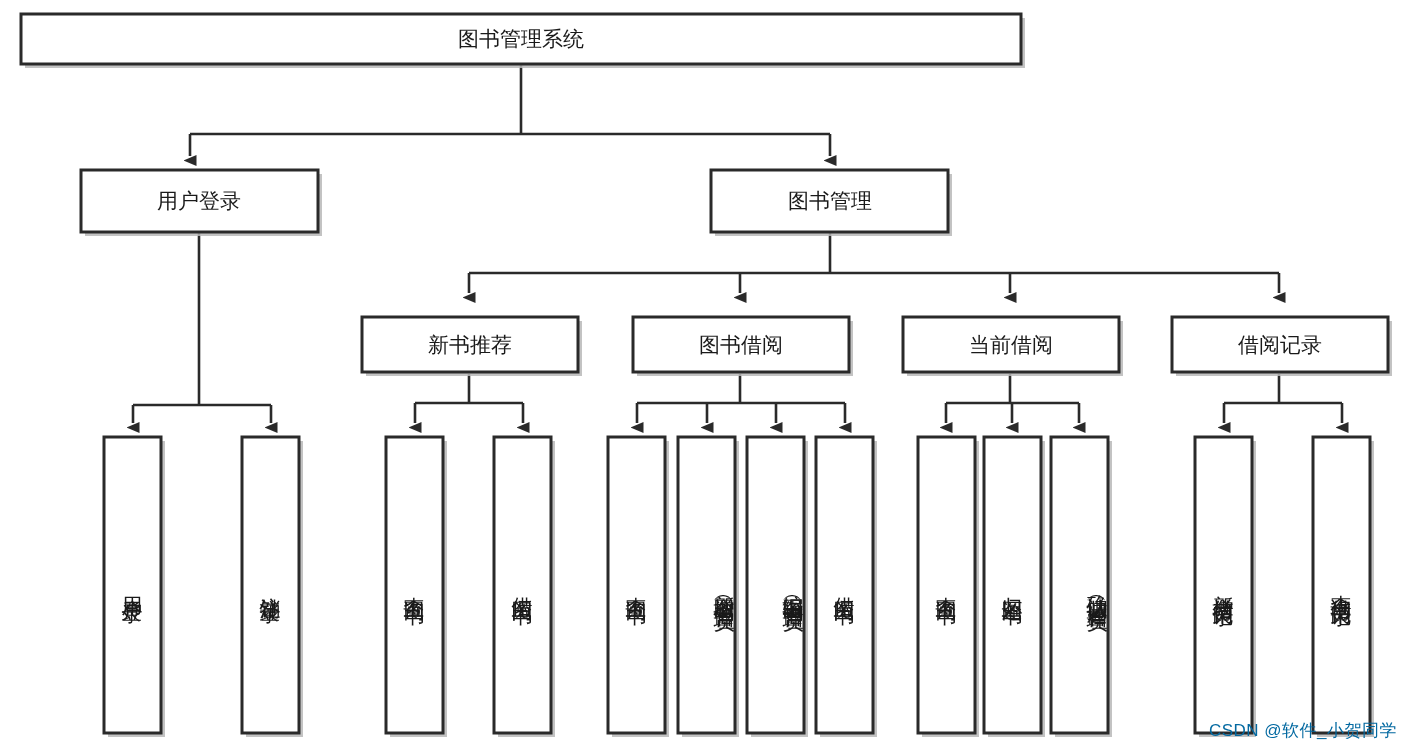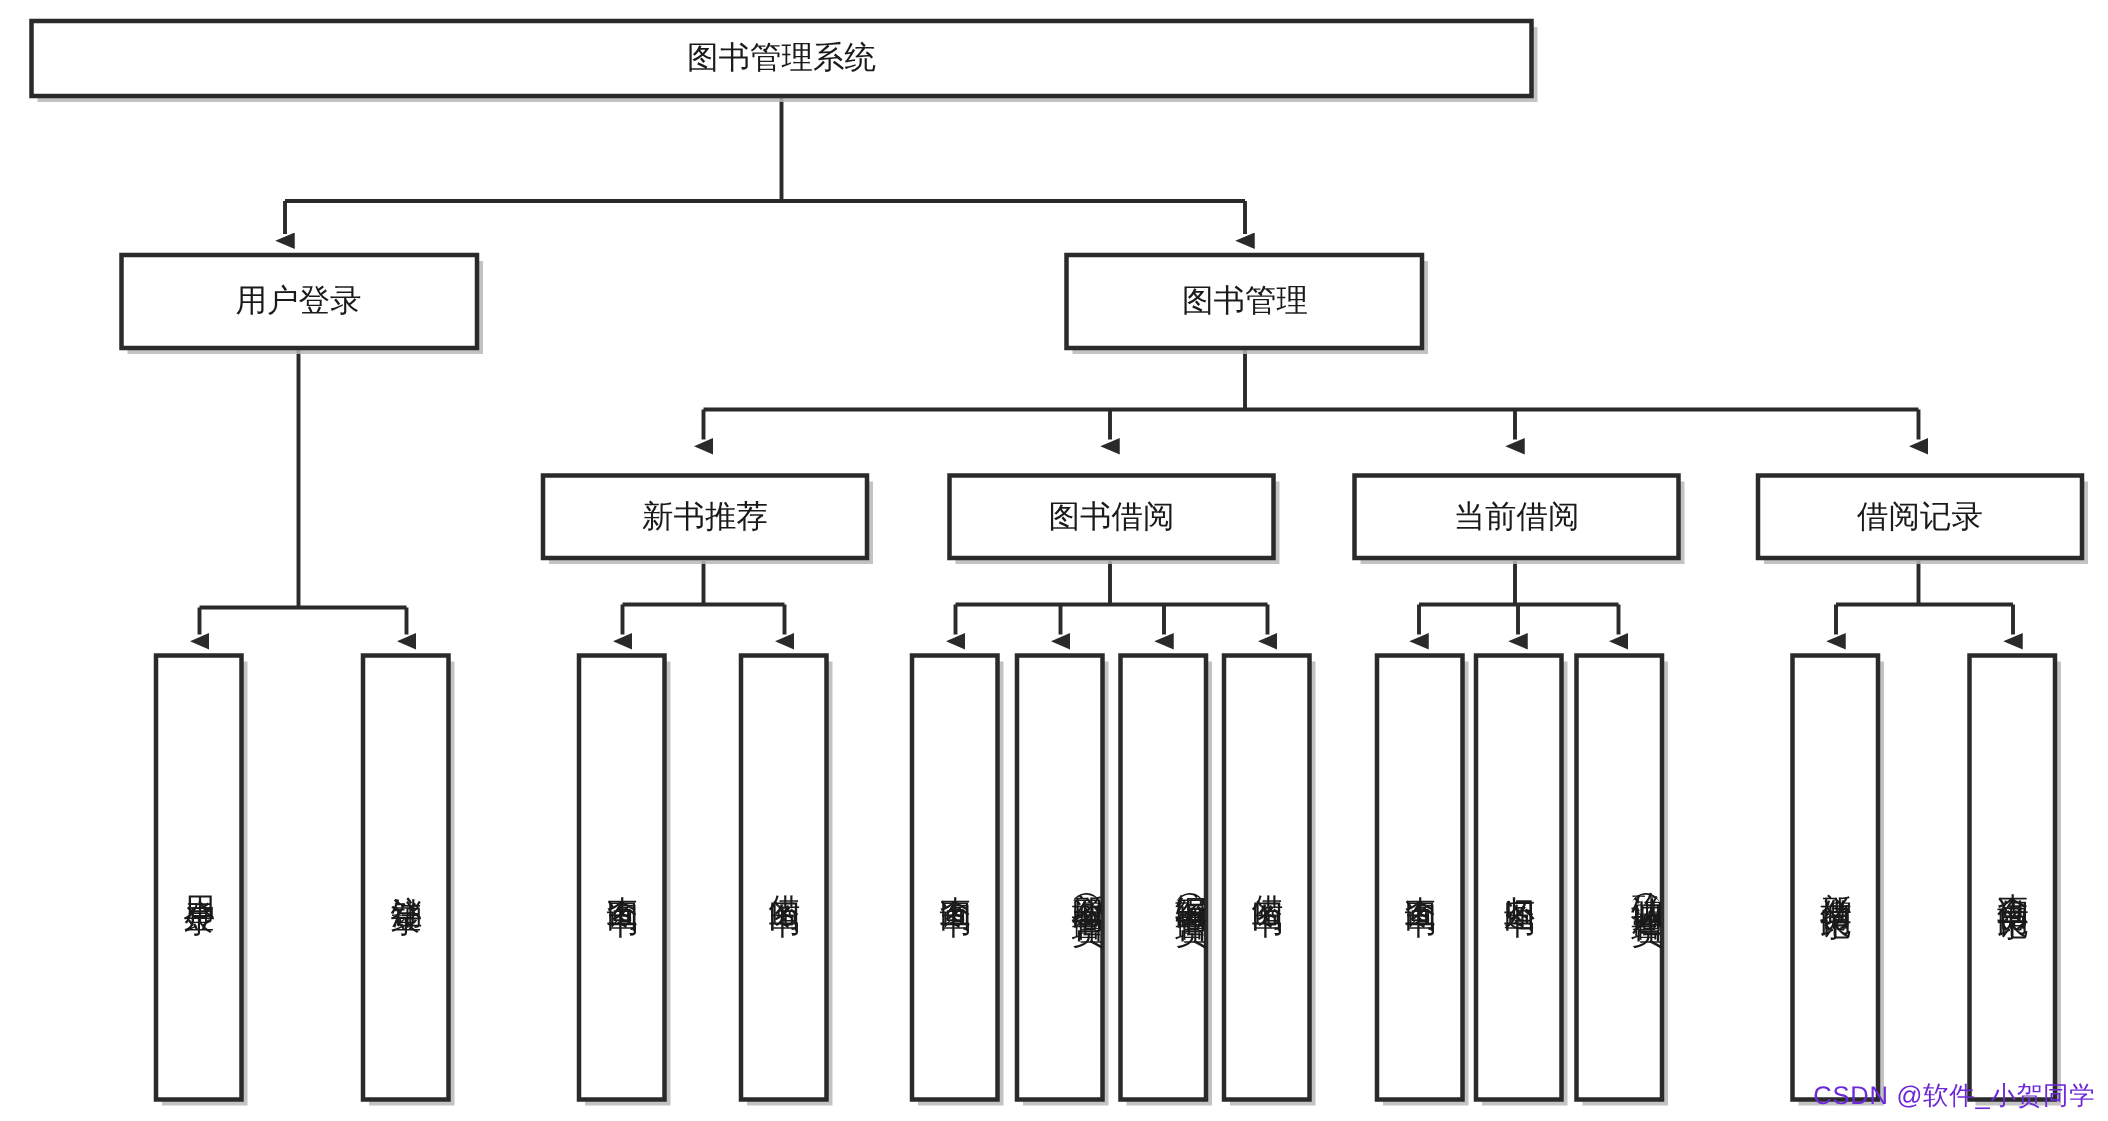--- a/index.html
+++ b/index.html
@@ -69,21 +69,21 @@
     display: flex;
     align-items: center;
     justify-content: center;
   }
   .watermark {
     position: absolute;
     right: 8px;
     bottom: 5px;
     font-family: "Liberation Sans", "DejaVu Sans", sans-serif;
     font-size: 17px;
-    color: #6d28d9;
+    color: #0369a1;
     white-space: nowrap;
     letter-spacing: 0.5px;
   }
 </style>
 </head>
 <body>
 
 <div id="diagram-root">
 
   <svg id="flow" viewBox="0 0 1405 747">

